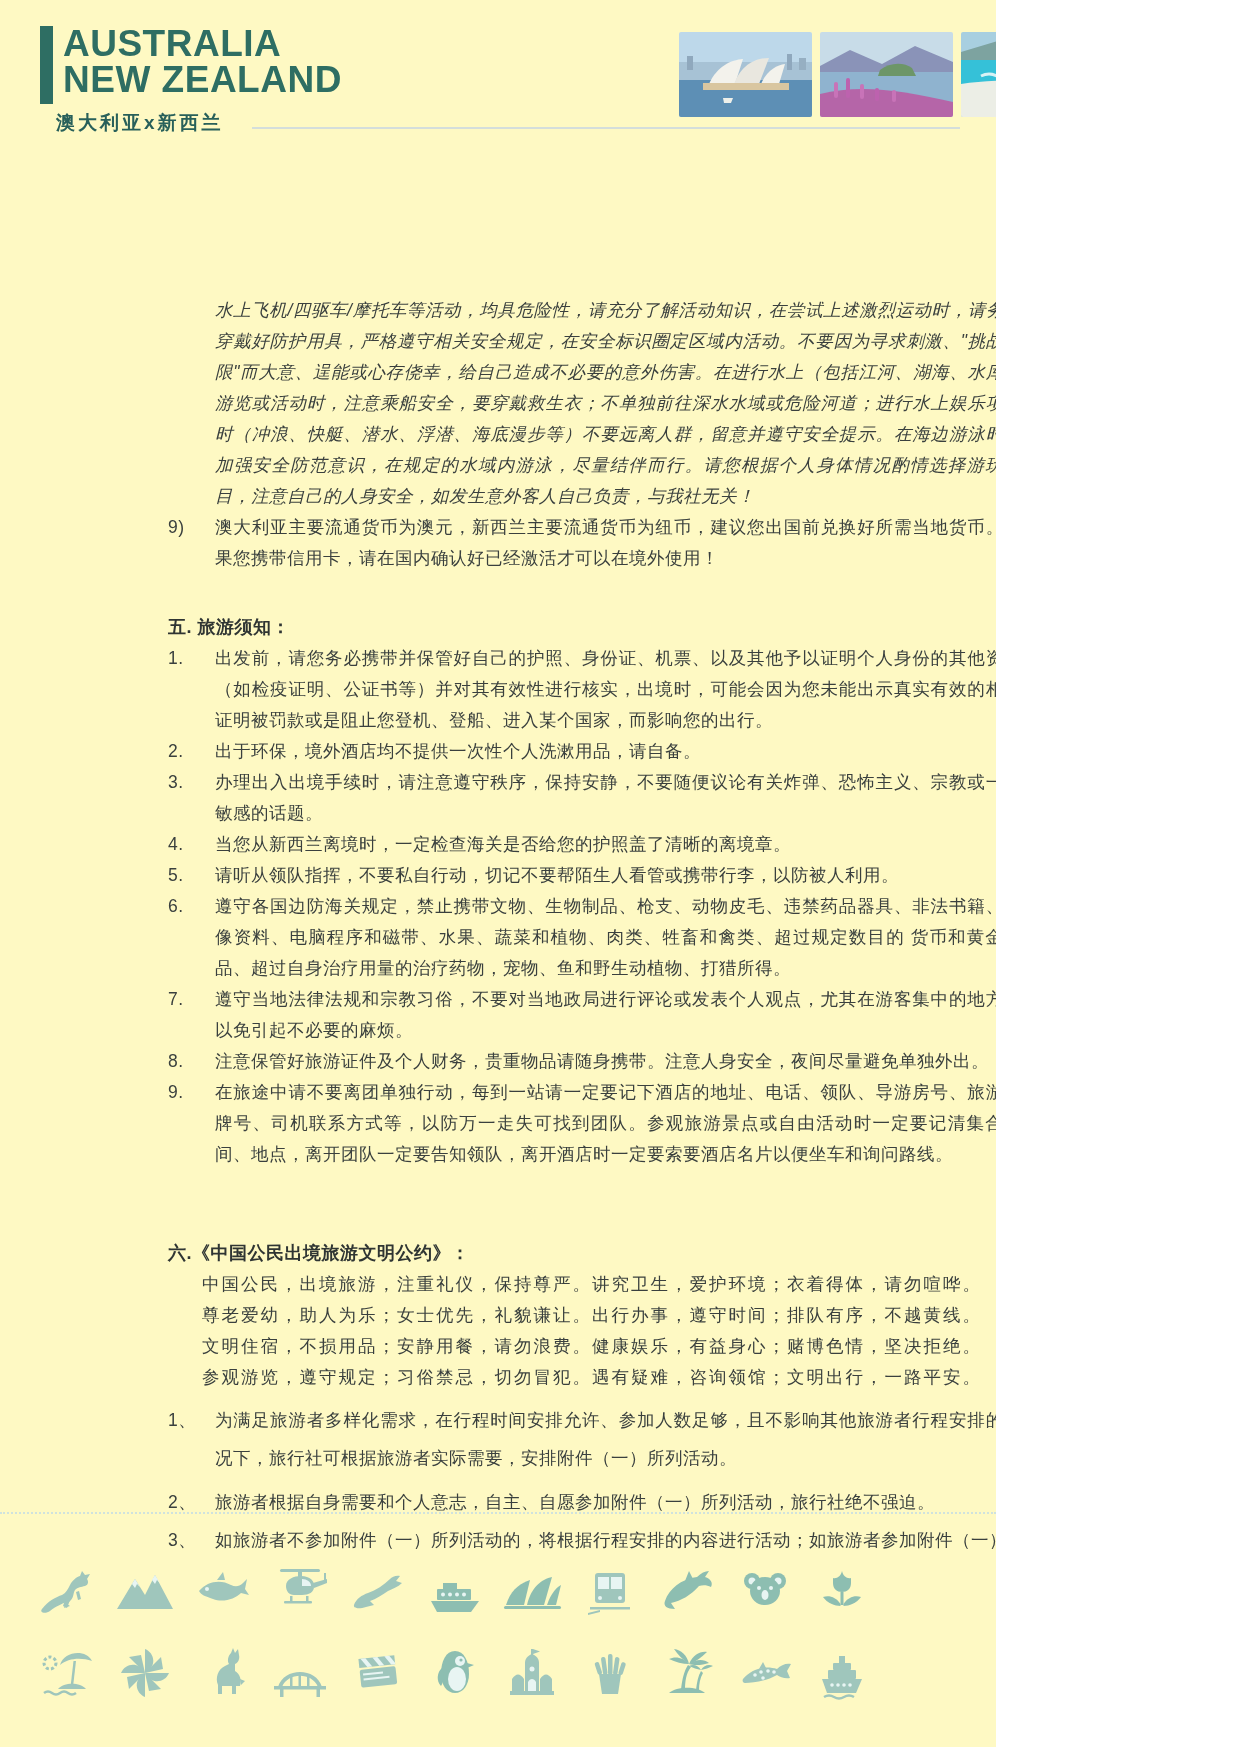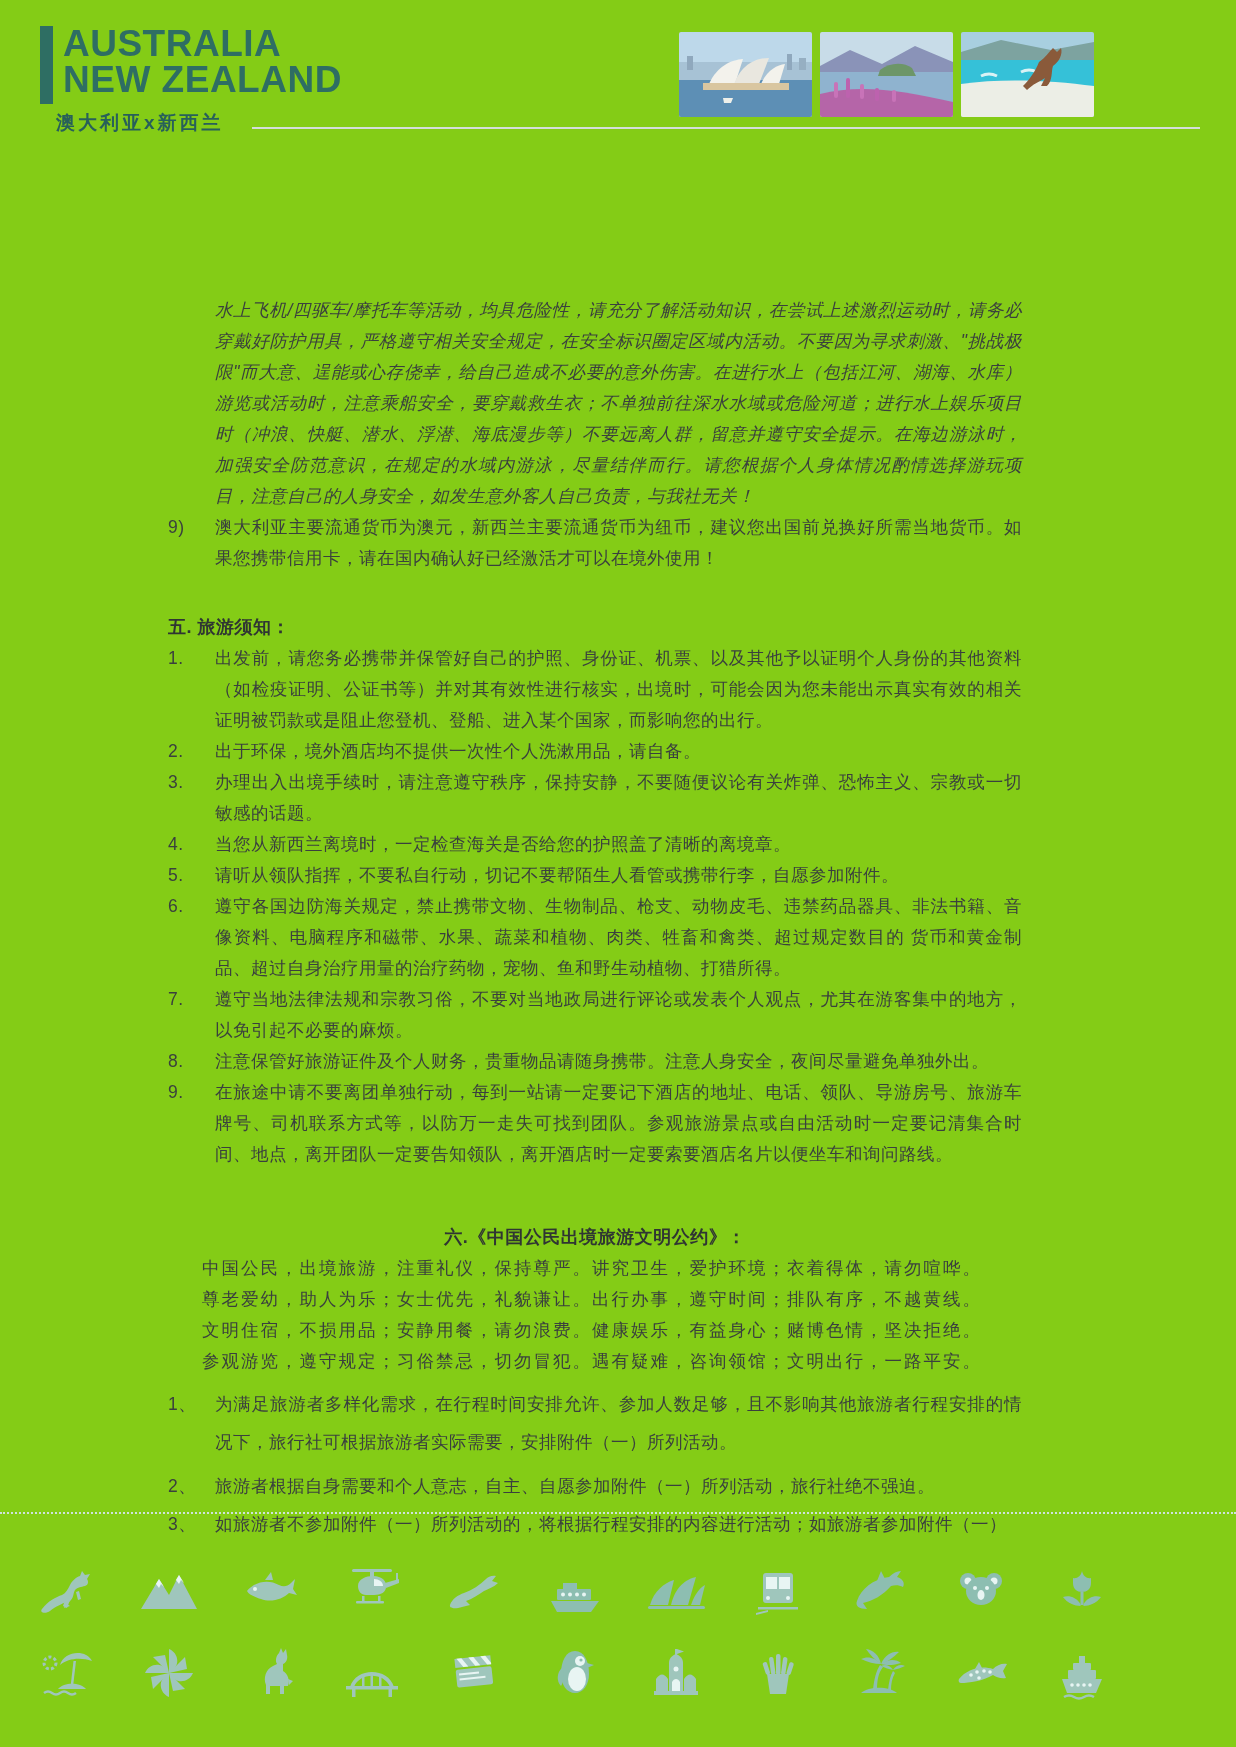--- a/index.html
+++ b/index.html
@@ -1,18 +1,18 @@
 <!DOCTYPE html>
 <html><head>
 <meta charset="utf-8">
 <style>
   html,body { margin:0; padding:0; background:#ffffff; }
   .page {
-    position:relative; width:1236px; height:1747px; overflow:hidden;
-    background:#84cc16;
+    position:relative; width:996px; height:1747px; overflow:hidden;
+    background:#fef9c3;
     font-family:"Liberation Sans","DejaVu Sans",sans-serif;
     color:#3a403e;
   }
   
   .logo { position:absolute; left:40px; top:26px; display:flex; }
   .logo-bar { width:13px; height:78px; background:#2e6e63; margin-right:10px; }
   .logo-text { font-weight:bold; color:#2e6e63; font-size:37px; line-height:0.98; letter-spacing:0.5px; }
   .subtitle { position:absolute; left:56px; top:110px; font-size:19px; font-weight:bold; color:#28605a; letter-spacing:3px; }
   .head-rule { position:absolute; left:252px; right:36px; top:127px; height:2px; background:#d4dedb; }
   .photos { position:absolute; left:679px; top:32px; display:flex; gap:8px; }
@@ -20,21 +20,21 @@
   .photo svg { display:block; }
   
   .main { position:absolute; left:168px; top:295px; width:854px; z-index:2;
           font-size:17.5px; line-height:31px; letter-spacing:0.5px; }
   .hang { padding-left:47px; text-align:justify;font-style:italic; }
   .item { display:flex; }
   .item .num { flex:0 0 47px; }
   .item .txt { flex:1; text-align:justify; }
   .sec-heading { font-weight:bold; font-size:18px; line-height:31px; color:#2f3533; }
   .sec5-heading { margin-top:38px; }
-  .sec6-heading { margin-top:52px;text-align:center; }
+  .sec6-heading { margin-top:68px; }
   .sec6-line { padding-left:34px; letter-spacing:2px; }
   .sec7-heading { margin-top:18px; }
   .sec7-item { line-height:38px; }
   .sec7-item.first { margin-top:8px; }
   .sec7-item.second { margin-top:6px; }
   
   .seam { position:absolute; left:0; right:0; top:1512px; border-top:2px dotted #cfe2de; z-index:1; }
   
   .icons-row { position:absolute; left:0; right:0; display:flex; justify-content:space-between;
                padding:0 118px 0 32px; z-index:0; }
@@ -121,21 +121,21 @@
     <div class="item">
         <div class="num">3.</div>
         <div class="txt">办理出入出境手续时，请注意遵守秩序，保持安静，不要随便议论有关炸弹、恐怖主义、宗教或一切敏感的话题。</div>
       </div>
     <div class="item">
         <div class="num">4.</div>
         <div class="txt">当您从新西兰离境时，一定检查海关是否给您的护照盖了清晰的离境章。</div>
       </div>
     <div class="item">
         <div class="num">5.</div>
-        <div class="txt">请听从领队指挥，不要私自行动，切记不要帮陌生人看管或携带行李，自愿参加附件。</div>
+        <div class="txt">请听从领队指挥，不要私自行动，切记不要帮陌生人看管或携带行李，以防被人利用。</div>
       </div>
     <div class="item">
         <div class="num">6.</div>
         <div class="txt">遵守各国边防海关规定，禁止携带文物、生物制品、枪支、动物皮毛、违禁药品器具、非法书籍、音像资料、电脑程序和磁带、水果、蔬菜和植物、肉类、牲畜和禽类、超过规定数目的 货币和黄金制品、超过自身治疗用量的治疗药物，宠物、鱼和野生动植物、打猎所得。</div>
       </div>
     <div class="item">
         <div class="num">7.</div>
         <div class="txt">遵守当地法律法规和宗教习俗，不要对当地政局进行评论或发表个人观点，尤其在游客集中的地方，以免引起不必要的麻烦。</div>
       </div>
     <div class="item">

